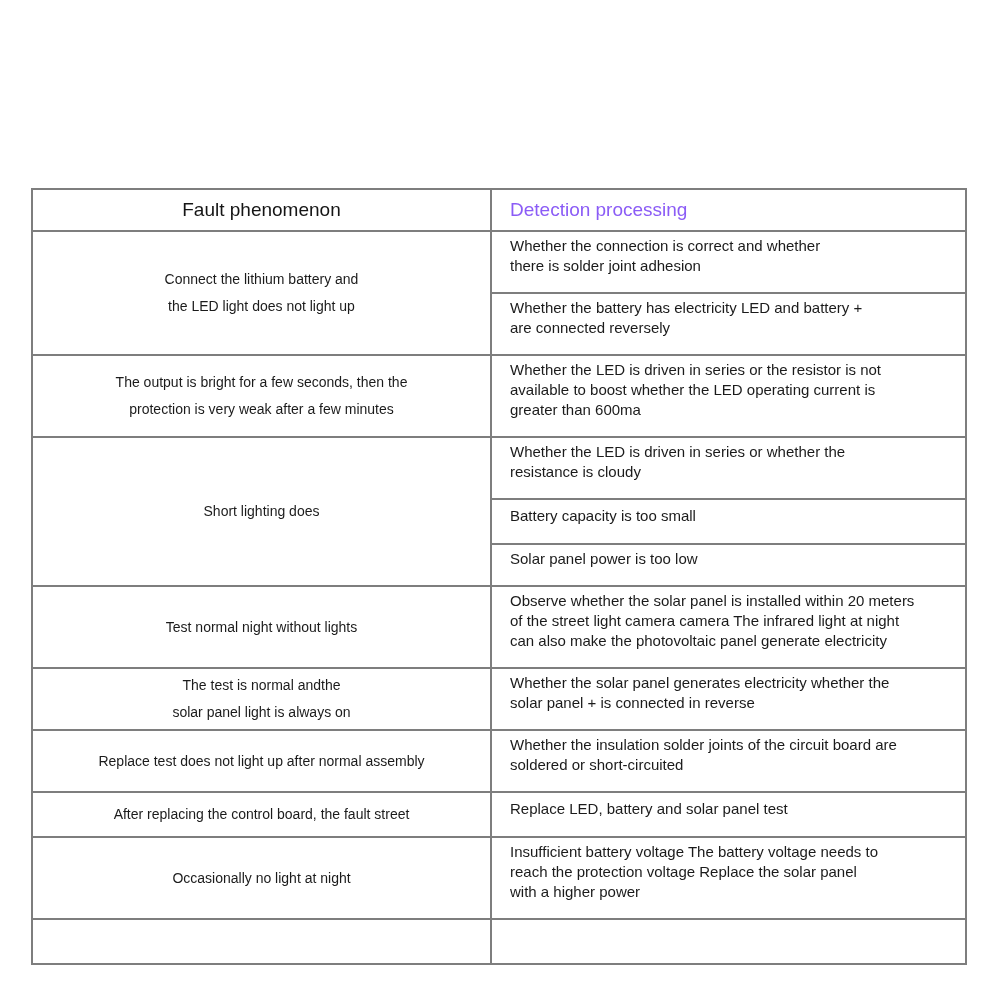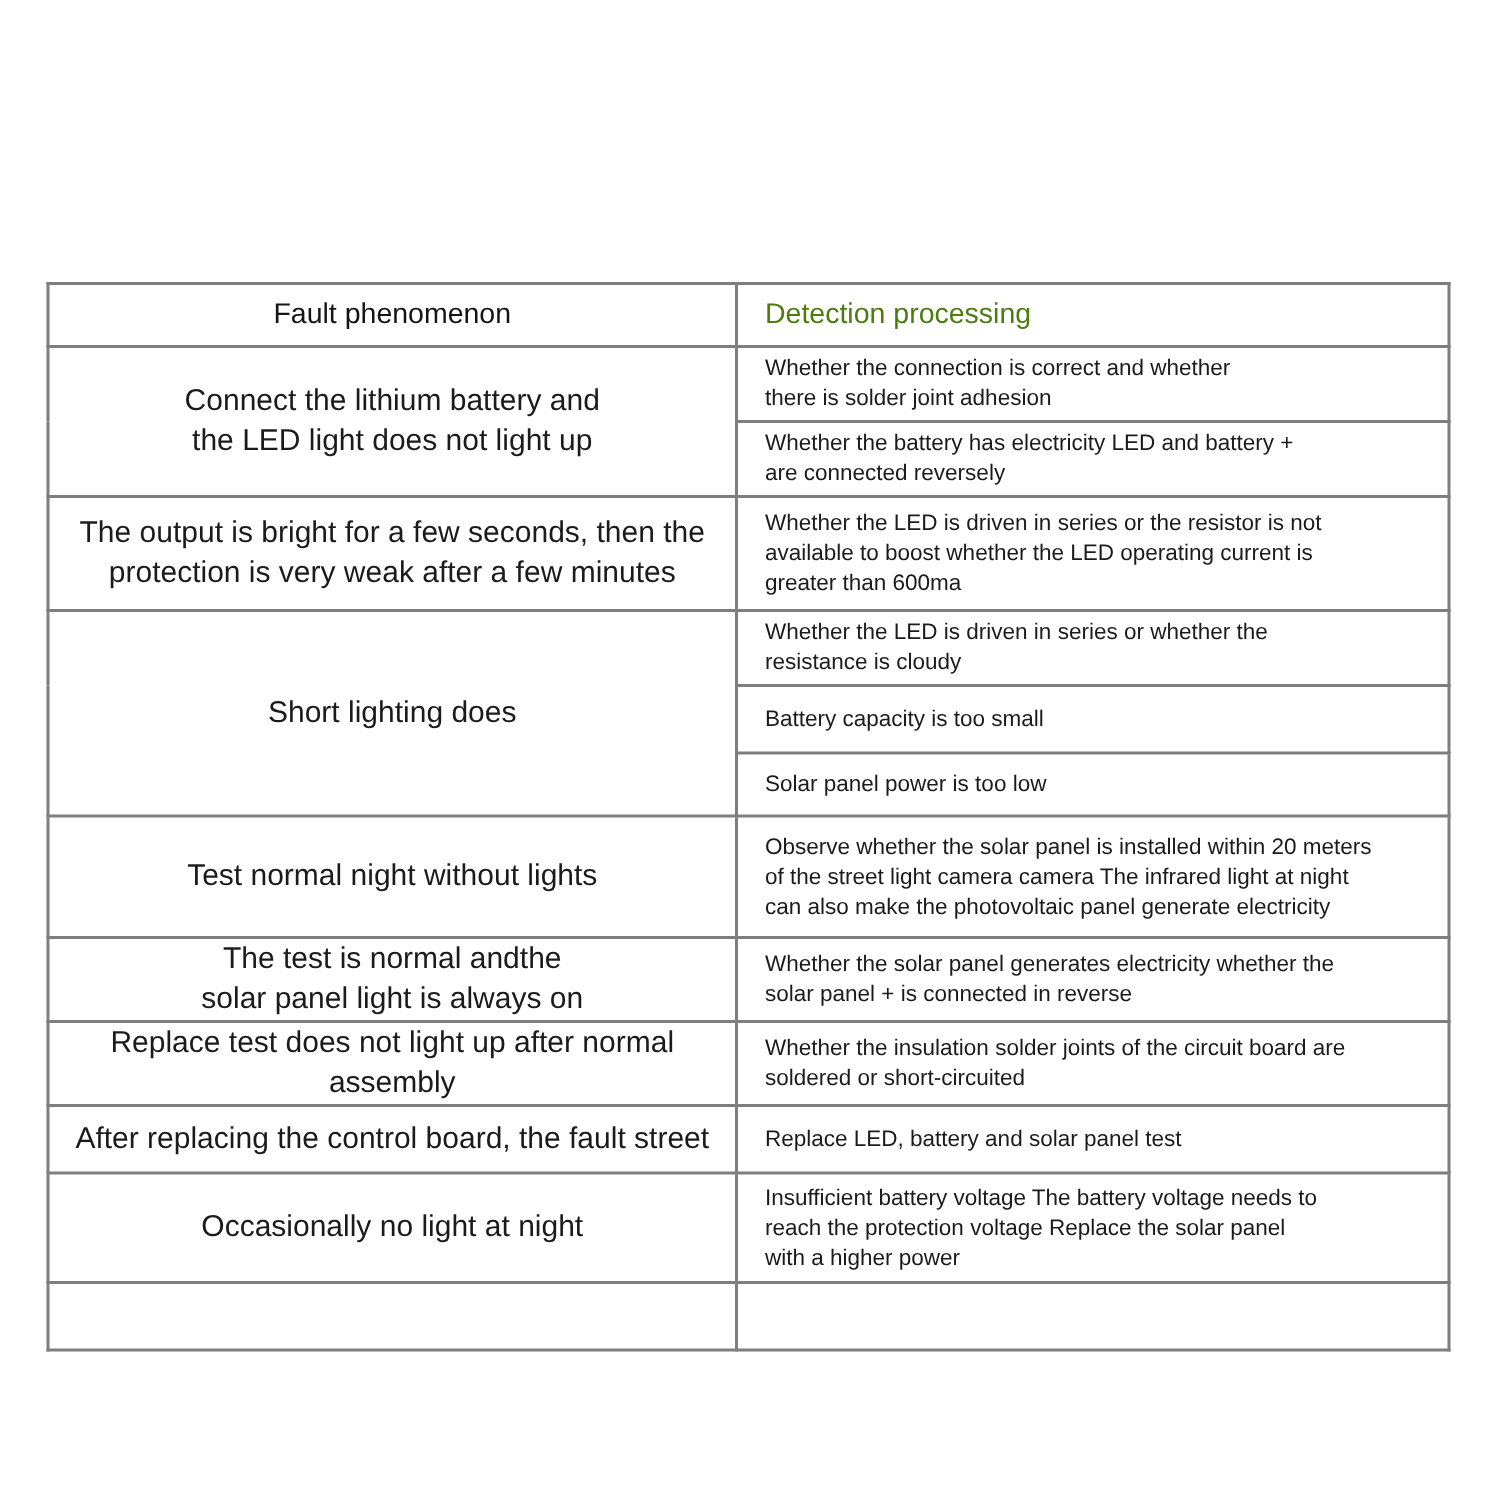--- a/index.html
+++ b/index.html
@@ -23,44 +23,44 @@
   }
   table.trouble td {
     border: 2px solid #7e7e7e;
     vertical-align: middle;
     white-space: pre-line;
     overflow: hidden;
   }
   
   td.fault {
     text-align: center;
-    font-size: 20px;
+    font-size: 14px;
     line-height: 27px;
     padding: 0 2px;
     color: #1b1b1b;
   }
   
   td.det {
     text-align: left;
     font-size: 15px;
     line-height: 20px;
-    padding: 4px 6px 4px 18px;
+    padding: 4px 6px 16px 18px;
     color: #1b1b1b;
   }
   
   td.hdr-left {
     text-align: center;
     font-size: 19px;
     color: #151515;
     padding: 0 2px;
   }
   td.hdr-right {
     text-align: left;
     font-size: 19px;
-    color: #4d7c0f;
+    color: #8b5cf6;
     padding: 0 6px 0 18px;
   }
   
   td.dark-top {
     border-top: 4px solid #2e2e2e;
   }
 </style>
 </head>
 <body>
 

